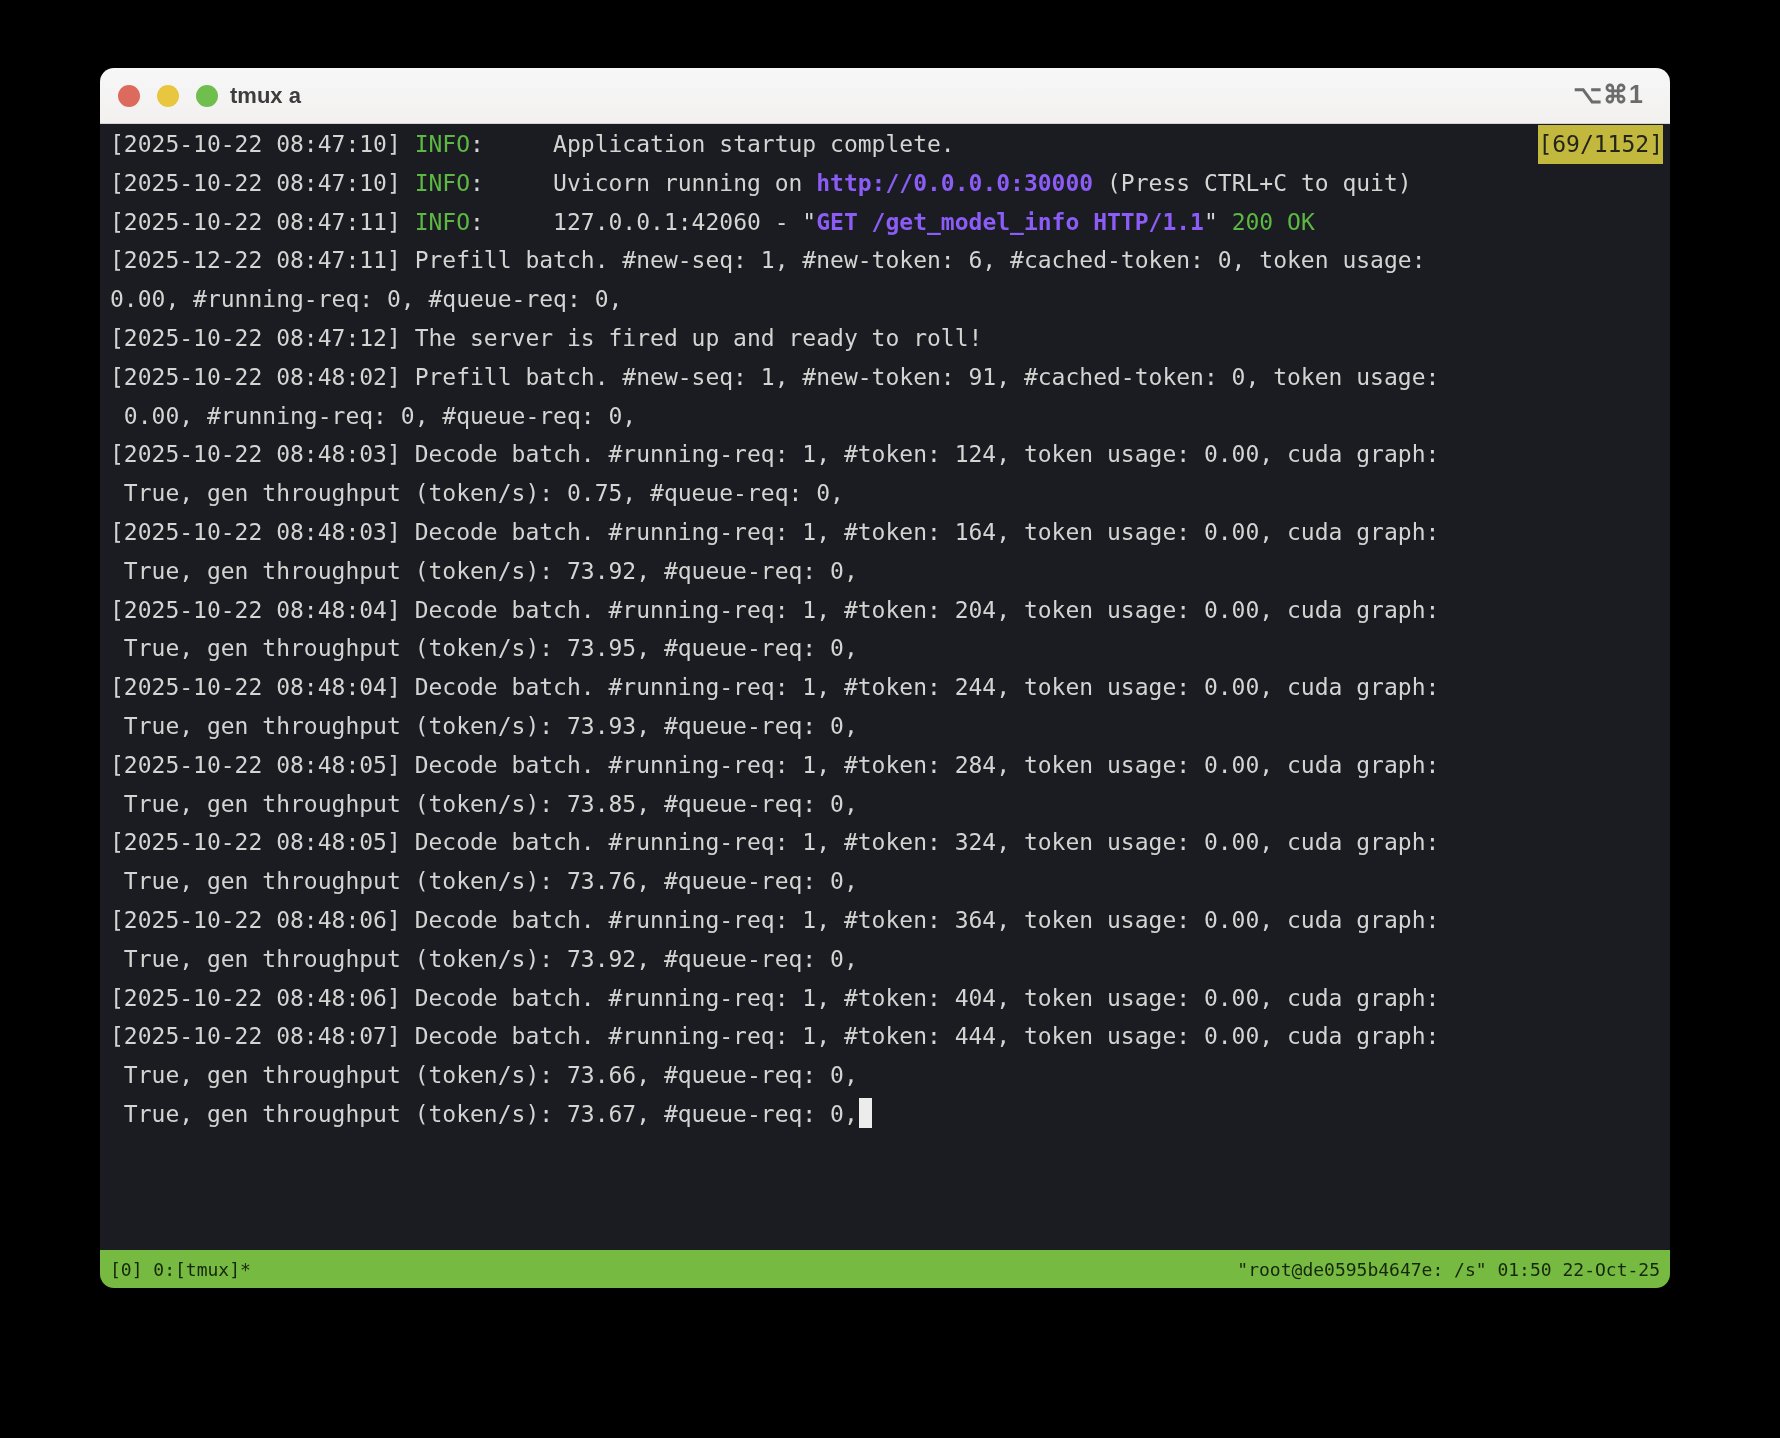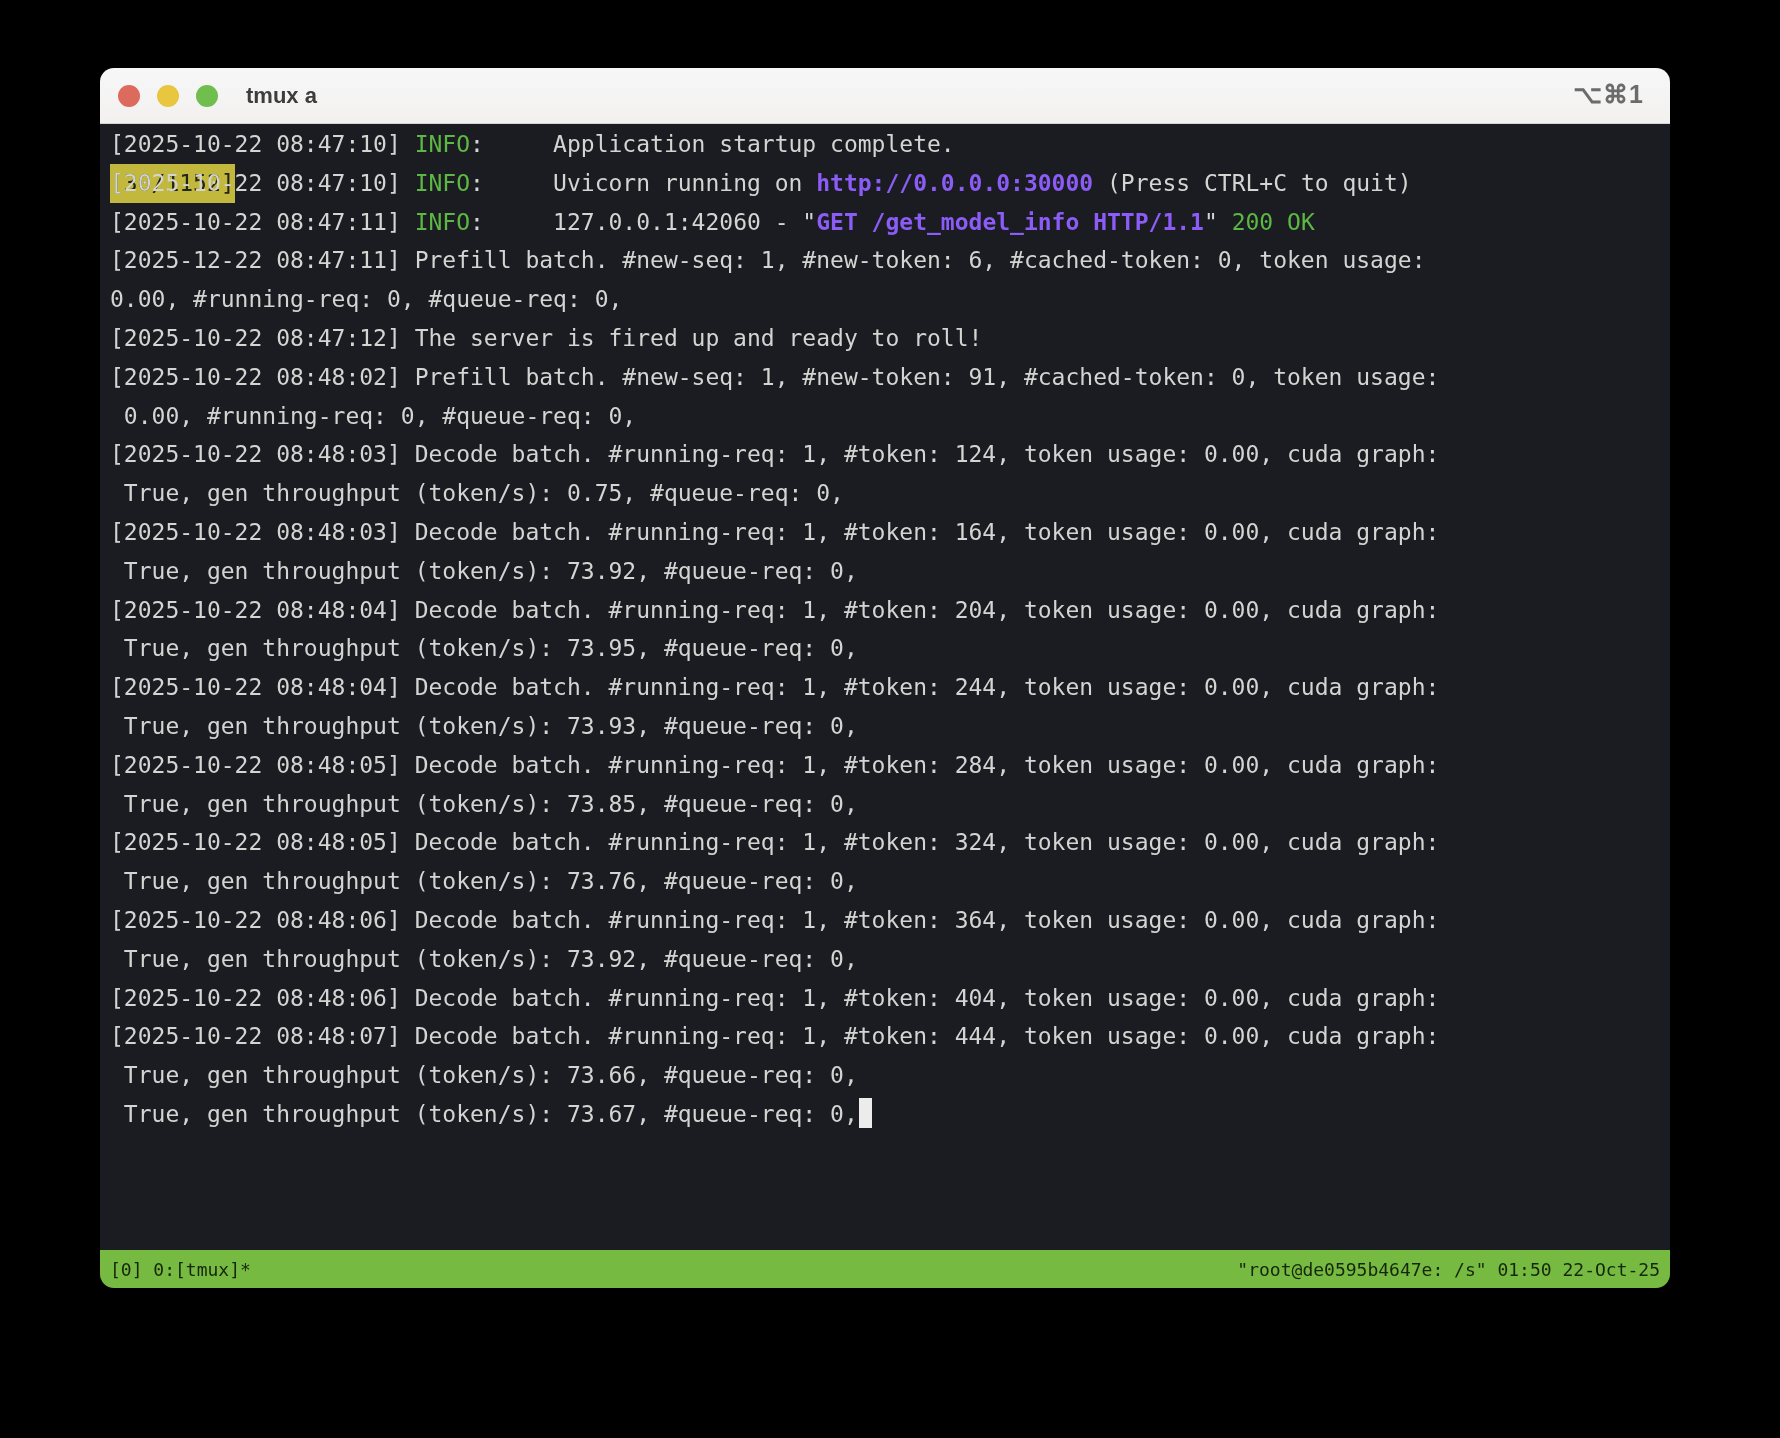--- a/index.html
+++ b/index.html
@@ -40,21 +40,21 @@
     width: 22px;
     height: 22px;
     border-radius: 50%;
     border: none;
     padding: 0;
   }
   .light.red    { background: var(--light-red, #dc6a5d); }
   .light.yellow { background: var(--light-yellow, #e9c63f); }
   .light.green  { background: var(--light-green, #6fbe4e); }
   .title {
-    margin-left: 28px;
+    margin-left: 12px;
     font-size: 22px;
     font-weight: bold;
     color: #3d3d3d;
   }
   .shortcut {
     position: absolute;
     right: 26px;
     top: 12px;
     font-size: 25px;
     font-weight: bold;
@@ -67,21 +67,20 @@
     color: var(--text, #d4d5d2);
     font-family: "DejaVu Sans Mono", "Liberation Mono", monospace;
     font-size: 23px;
     line-height: 38.8px;
     padding: 1px 7px 0 10px;
     overflow: hidden;
   }
   .trow {
     white-space: pre;
     height: 38.8px;
-    flex-direction: column;
   }
   .trow.has-badge {
     display: flex;
     justify-content: space-between;
   }
   .s-info { color: var(--green, #5cb843); }
   .s-ok   { color: var(--green, #5cb843); }
   .s-bold { color: #8b5cf6; font-weight: bold; }
   .badge {
     background: var(--badge-bg, #c2b83e);
@@ -118,21 +117,21 @@
     <div class="lights">
       <button class="light red"></button>
       <button class="light yellow"></button>
       <button class="light green"></button>
     </div>
     <div class="title">tmux a</div>
     <div class="shortcut">⌥⌘1</div>
   </div>
 
   <div class="terminal">
-      <div class="trow has-badge"><span><span>[2025-10-22 08:47:10] </span><span class="s-info">INFO</span><span>:     Application startup complete.</span></span><span class="badge">[30/1152]</span></div>
+      <div class="trow has-badge"><span><span>[2025-10-22 08:47:10] </span><span class="s-info">INFO</span><span>:     Application startup complete.</span></span><span class="badge">[69/1152]</span></div>
       <div class="trow"><span><span>[2025-10-22 08:47:10] </span><span class="s-info">INFO</span><span>:     Uvicorn running on </span><span class="s-bold">http://0.0.0.0:30000</span><span> (Press CTRL+C to quit)</span></span></div>
       <div class="trow"><span><span>[2025-10-22 08:47:11] </span><span class="s-info">INFO</span><span>:     127.0.0.1:42060 - "</span><span class="s-bold">GET /get_model_info HTTP/1.1</span><span>" </span><span class="s-ok">200 OK</span></span></div>
       <div class="trow"><span><span>[2025-12-22 08:47:11] Prefill batch. #new-seq: 1, #new-token: 6, #cached-token: 0, token usage:</span></span></div>
       <div class="trow"><span><span>0.00, #running-req: 0, #queue-req: 0,</span></span></div>
       <div class="trow"><span><span>[2025-10-22 08:47:12] The server is fired up and ready to roll!</span></span></div>
       <div class="trow"><span><span>[2025-10-22 08:48:02] Prefill batch. #new-seq: 1, #new-token: 91, #cached-token: 0, token usage:</span></span></div>
       <div class="trow"><span><span> 0.00, #running-req: 0, #queue-req: 0,</span></span></div>
       <div class="trow"><span><span>[2025-10-22 08:48:03] Decode batch. #running-req: 1, #token: 124, token usage: 0.00, cuda graph:</span></span></div>
       <div class="trow"><span><span> True, gen throughput (token/s): 0.75, #queue-req: 0,</span></span></div>
       <div class="trow"><span><span>[2025-10-22 08:48:03] Decode batch. #running-req: 1, #token: 164, token usage: 0.00, cuda graph:</span></span></div>

